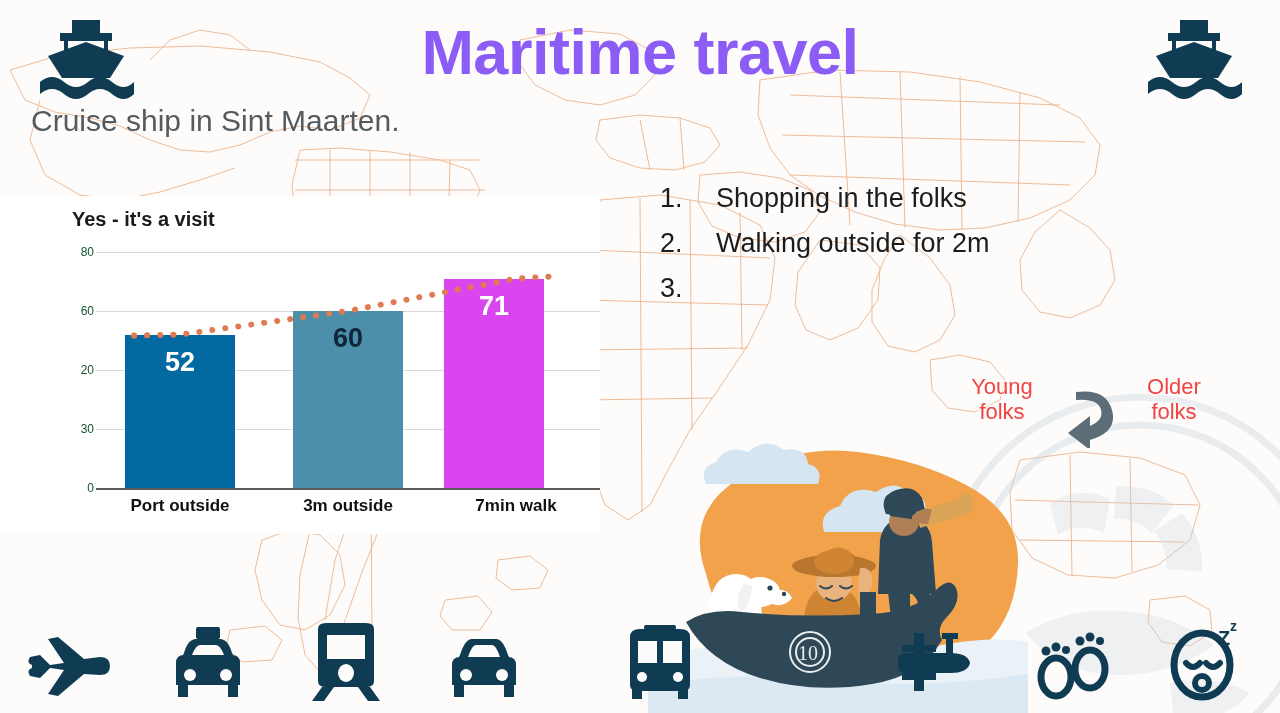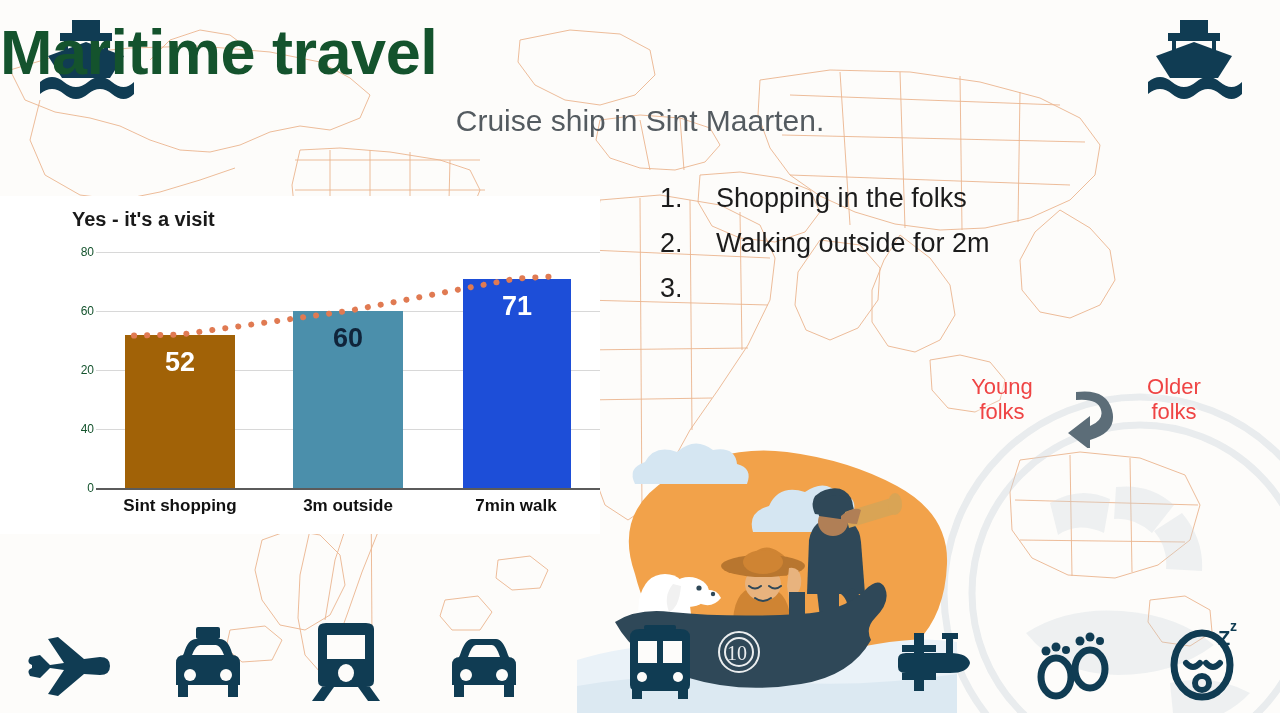--- a/index.html
+++ b/index.html
@@ -39,34 +39,36 @@
     position: absolute; top: 16px;
     width: 96px; height: 86px;
     z-index: 4;
   }
   .ship-left  { left: 38px; }
   .ship-right { right: 38px; }
 
   .title {
     position: absolute;
     top: 16px; left: 0; width: 100%;
+    text-align: center;
     font-size: 63px;
     font-weight: 700;
     letter-spacing: -0.5px;
-    color: #14532d;
+    color: #8b5cf6;
     z-index: 5;
   }
   .subtitle {
     position: absolute;
     top: 104px; left: 0; width: 100%;
-    text-align: center;
+    text-align: left;
     font-size: 30px;
     font-weight: 400;
     color: #545b60;
     z-index: 5;
+    padding-left: 31px;
   }
 
   
   .chart-panel {
     position: absolute;
     left: 0; top: 196px;
     width: 600px; height: 338px;
     background: #ffffff;
     z-index: 3;
   }
@@ -158,21 +160,21 @@
   .folks-arrow {
     position: absolute;
     left: 1060px; top: 382px;
     width: 66px; height: 66px;
     z-index: 6;
   }
 
   
   .illus {
     position: absolute;
-    left: 577px; top: 424px;
+    left: 648px; top: 424px;
     width: 380px; height: 289px;
     z-index: 2;
   }
 
   
   .icon-row {
     position: absolute;
     left: 0; bottom: 8px;
     width: 1280px; height: 92px;
     z-index: 7;
@@ -308,42 +310,42 @@
     </svg>
   </div>
 
   <div class="chart-panel">
     <div class="chart-title">Yes - it's a visit</div>
 
     <div class="plot" id="plot">
         <div class="gridline axis0" style="top: 236px;"></div>
         <div class="ytick" style="top: 236px;">0</div>
         <div class="gridline" style="top: 177px;"></div>
-        <div class="ytick" style="top: 177px;">40</div>
+        <div class="ytick" style="top: 177px;">30</div>
         <div class="gridline" style="top: 118px;"></div>
         <div class="ytick" style="top: 118px;">20</div>
         <div class="gridline" style="top: 59px;"></div>
         <div class="ytick" style="top: 59px;">60</div>
         <div class="gridline" style="top: 0px;"></div>
         <div class="ytick" style="top: 0px;">80</div>
-        <div class="bar" style="left: 29px; width: 110px; height: 153.4px; background: #a16207;">
+        <div class="bar" style="left: 29px; width: 110px; height: 153.4px; background: #0369a1;">
           <div class="val" style="color: rgb(255, 255, 255);">52</div>
         </div>
         <div class="bar" style="left: 197px; width: 110px; height: 177px; background: rgb(75, 143, 171);">
           <div class="val" style="color: rgb(16, 36, 58);">60</div>
         </div>
-        <div class="bar" style="left: 367px; width: 108px; height: 209.45px; background: #1d4ed8;">
+        <div class="bar" style="left: 348px; width: 100px; height: 209.45px; background: #d946ef;">
           <div class="val" style="color: rgb(255, 255, 255);">71</div>
         </div>
       </div>
     <svg class="trendline" id="trendline" viewBox="0 0 504 236" preserveAspectRatio="none">
         <path d="M38 83.6 L84 82.6 L252 59 L420 26.55000000000001 L454 24.55000000000001" fill="none" stroke="#e07a52" stroke-width="6" stroke-linecap="round" stroke-dasharray="0.1 13"></path>
       </svg>
     <div id="xlabels">
-        <div class="xlabel" style="left: 96px; width: 168px;">Sint shopping</div>
+        <div class="xlabel" style="left: 96px; width: 168px;">Port outside</div>
         <div class="xlabel" style="left: 264px; width: 168px;">3m outside</div>
         <div class="xlabel" style="left: 432px; width: 168px;">7min walk</div>
       </div>
   </div>
 
   <div class="list">
     <div class="list-item">
       <span class="list-num">1.</span>
       <span>Shopping in the folks</span>
     </div>

